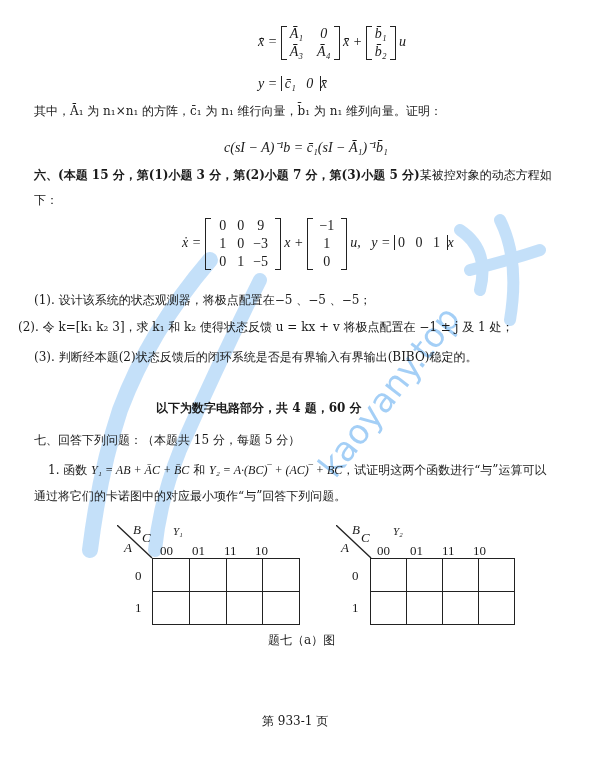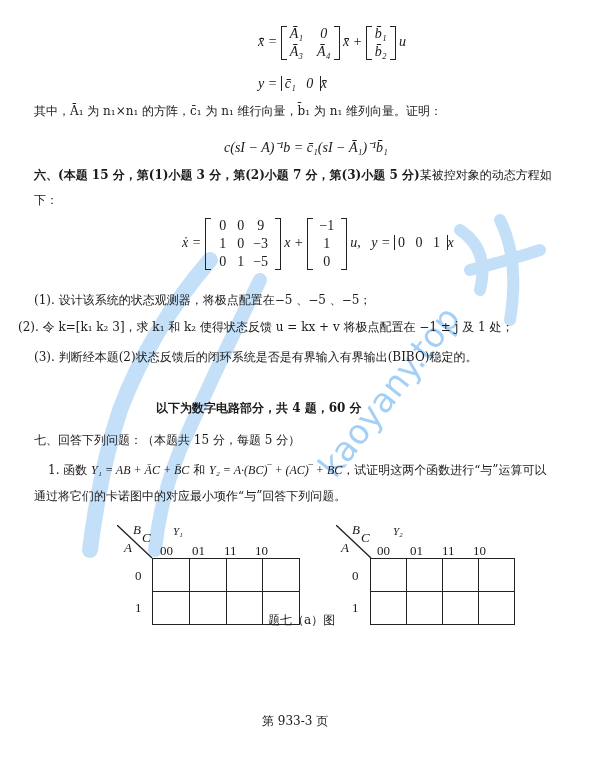--- a/index.html
+++ b/index.html
@@ -182,15 +182,15 @@
     <tr>
           <td></td>
           <td></td>
           <td></td>
           <td></td>
         </tr>
   </tbody>
     </table>
 </div>
 
-<div class="abs txt" style="left:268px;top:612px;">题七（a）图</div>
+<div class="abs txt" style="left:268px;top:632px;">题七（a）图</div>
 
-<div class="abs txt" style="left:262px;top:713px;">第 933-3 页</div>
+<div class="abs txt" style="left:262px;top:713px;">第 933-1 页</div>
 
 </body></html>

